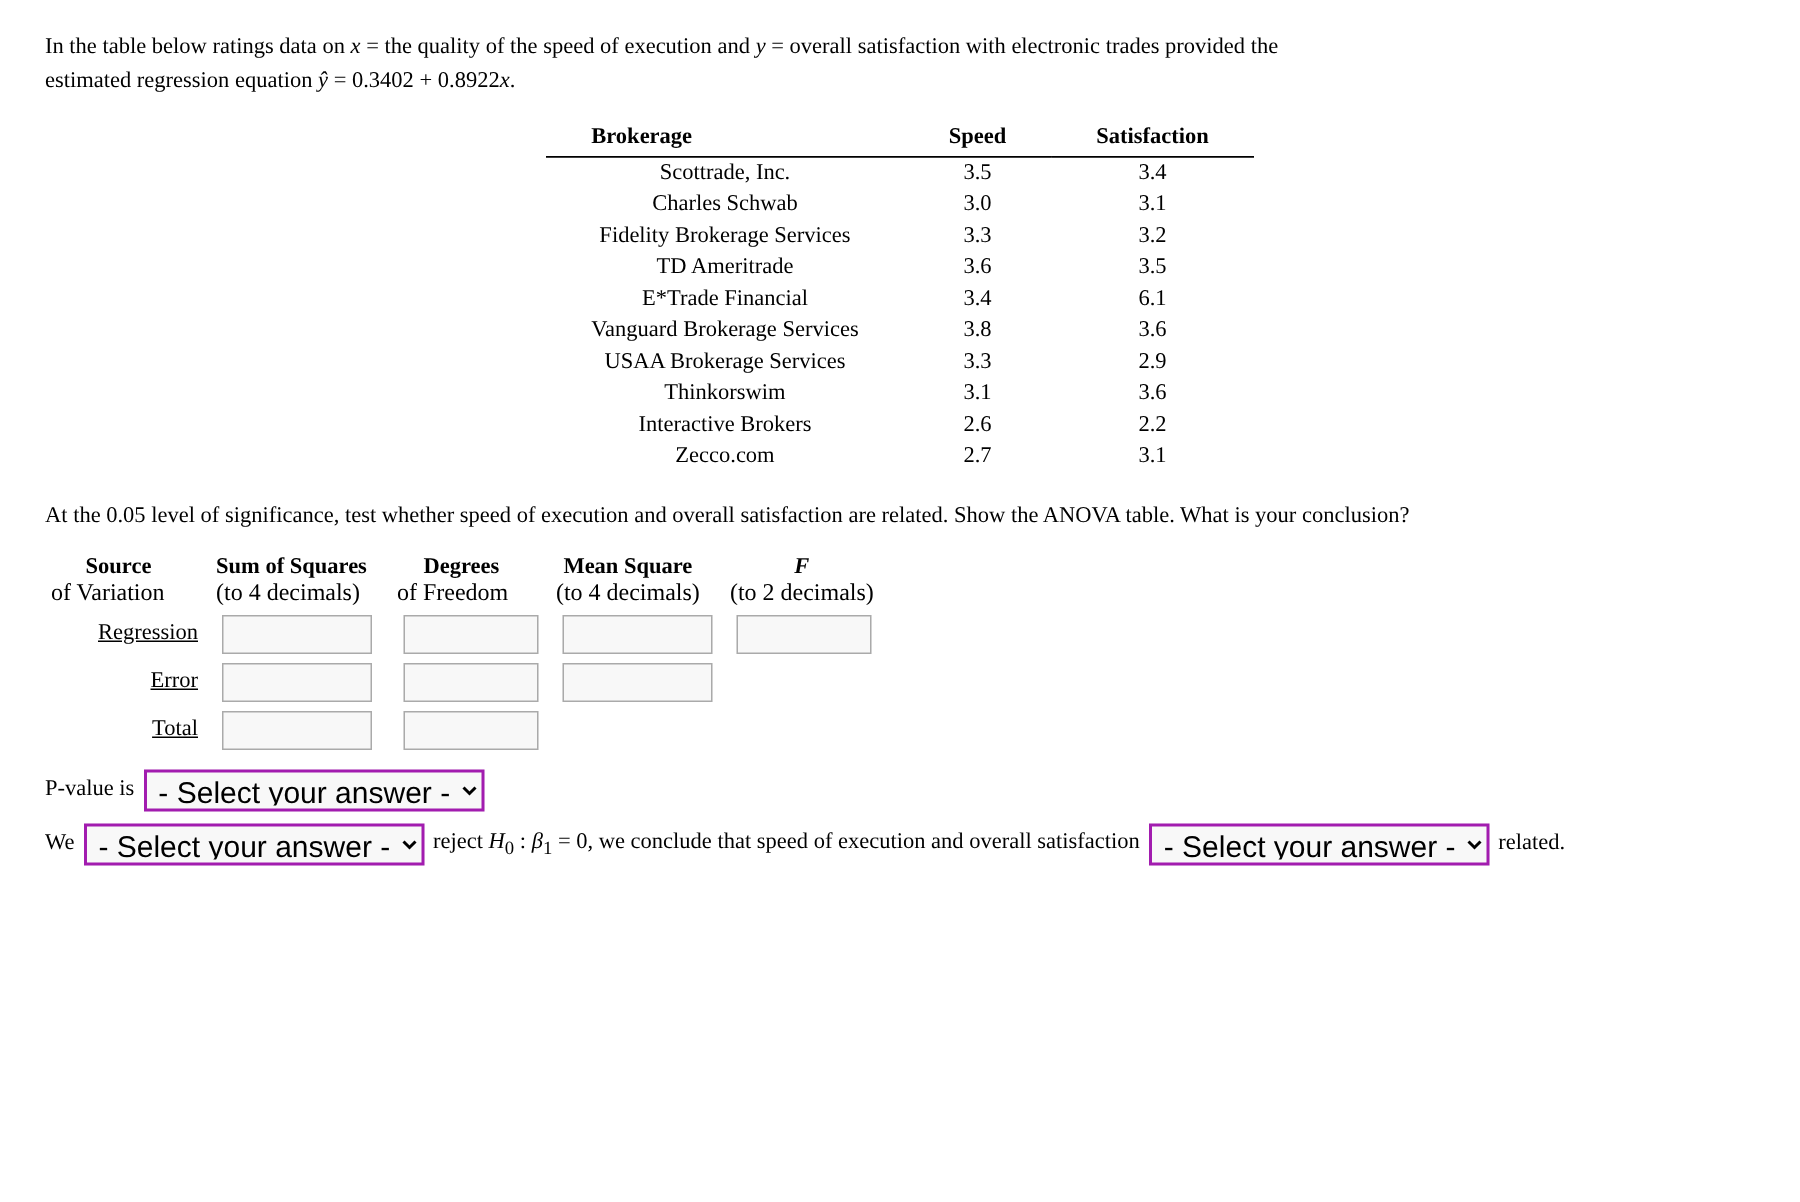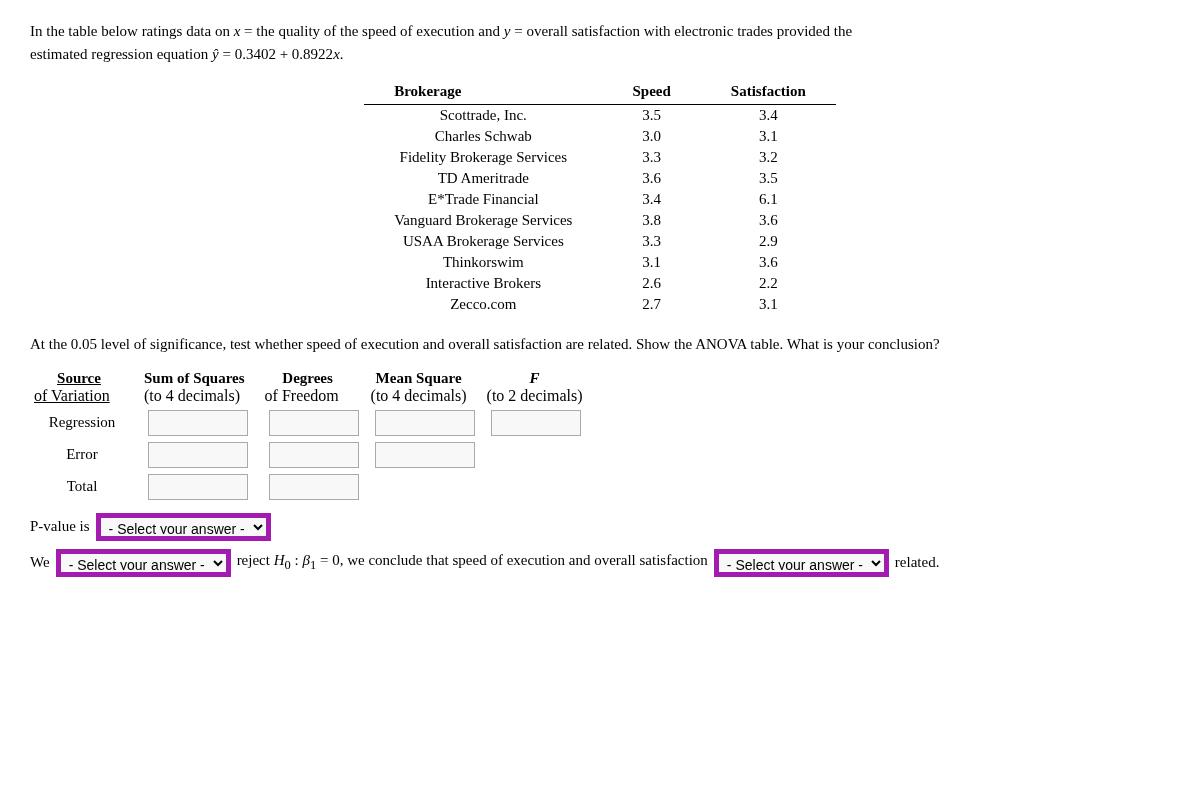--- a/index.html
+++ b/index.html
@@ -59,30 +59,30 @@
     }
     .anova-table th {
       text-align: center;
       font-weight: bold;
       padding: 2px 16px 2px 4px;
       vertical-align: bottom;
     }
     .anova-table th.source-th {
       text-align: left;
       min-width: 110px;
-      text-decoration: underline;
     }
     .anova-table td {
       padding: 3px 8px;
       vertical-align: middle;
     }
     .anova-table td.source-cell {
-      text-align: center;
+      text-align: right;
       font-weight: normal;
       padding-left: 2px;
+      text-decoration: underline;
     }
     .input-box {
       width: 100px;
       height: 26px;
       border: 1px solid #aaa;
       background: #f8f8f8;
       display: inline-block;
     }
     .input-box-small {
       width: 90px;
@@ -107,23 +107,23 @@
     }
     .conclusion-row {
       margin-top: 8px;
       display: flex;
       align-items: center;
       gap: 6px;
       font-size: 15px;
       flex-wrap: wrap;
     }
     select.answer-select {
-      font-size: 14px;
+      font-size: 20px;
       padding: 2px 4px;
-      border: 5px solid #a21caf;
+      border: 2px solid #a21caf;
       background: #f8f8f8;
       height: 28px;
       min-width: 160px;
     }
     .col-header-top {
       text-align: center;
       font-weight: bold;
     }
     .col-header-sub {
       text-align: left;

